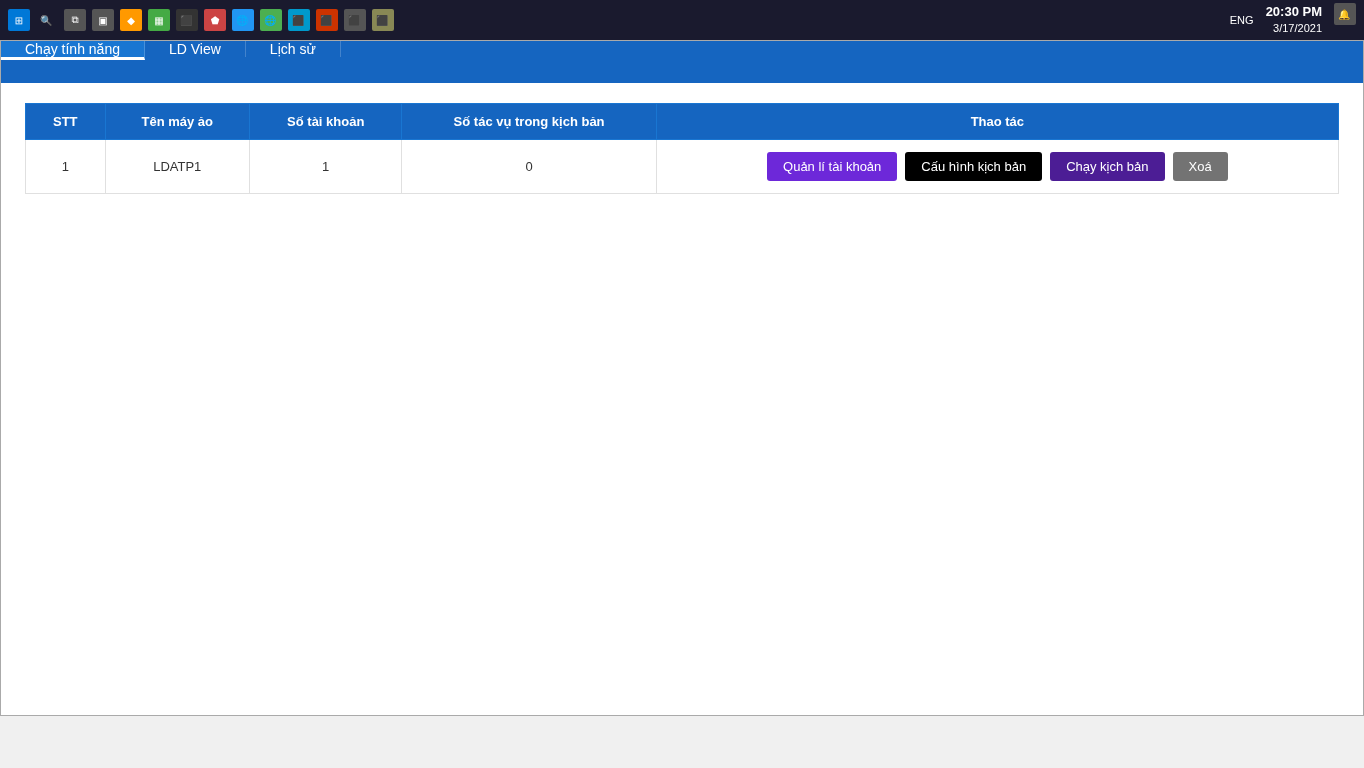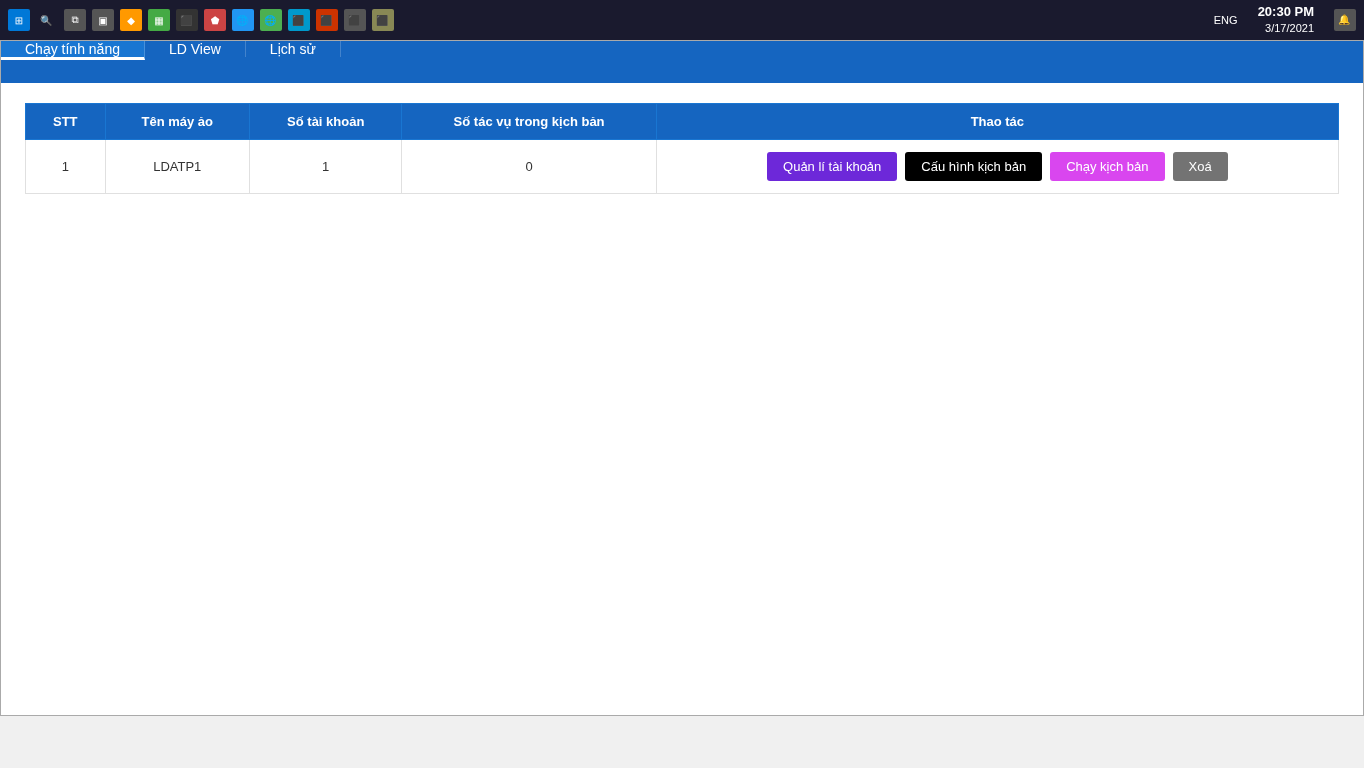--- a/index.html
+++ b/index.html
@@ -14,21 +14,21 @@
       align-items: center;
       justify-content: space-between;
       padding: 0 8px;
       color: white;
       font-size: 12px;
     }
     .taskbar-left { display: flex; align-items: center; gap: 6px; }
     .taskbar-icon { width: 22px; height: 22px; background: #555; border-radius: 2px; display: flex; align-items: center; justify-content: center; font-size: 10px; color: white; cursor: pointer; }
     .taskbar-icon.win { background: #0078d7; }
     .taskbar-icon.search { background: transparent; }
-    .taskbar-right { display: flex; align-items: center; gap: 20px; }
+    .taskbar-right { display: flex; gap: 12px; }
     .taskbar-time { text-align: right; line-height: 1.4; }
     .taskbar-time .time { font-size: 13px; font-weight: bold; }
     .taskbar-time .date { font-size: 11px; }
     .taskbar-sys { display: flex; align-items: center; gap: 4px; font-size: 11px; }
 
     
     .window { 
       width: 1364px; 
       background: white; 
       border: 1px solid #aaa;
@@ -147,21 +147,21 @@
       padding: 7px 16px;
       border: none;
       border-radius: 3px;
       font-size: 13px;
       cursor: pointer;
       color: white;
       font-weight: 500;
     }
     .btn-manage { background: #6d28d9; }
     .btn-config { background: #000000; }
-    .btn-run { background: #d946ef; }
+    .btn-run { background: #4c1d95; }
     .btn-delete { background: #737373; }
   </style>
 </head>
 <body>
 
 <div class="taskbar">
   <div class="taskbar-left">
     <div class="taskbar-icon win">⊞</div>
     <div class="taskbar-icon search">🔍</div>
     <div class="taskbar-icon">⧉</div>

